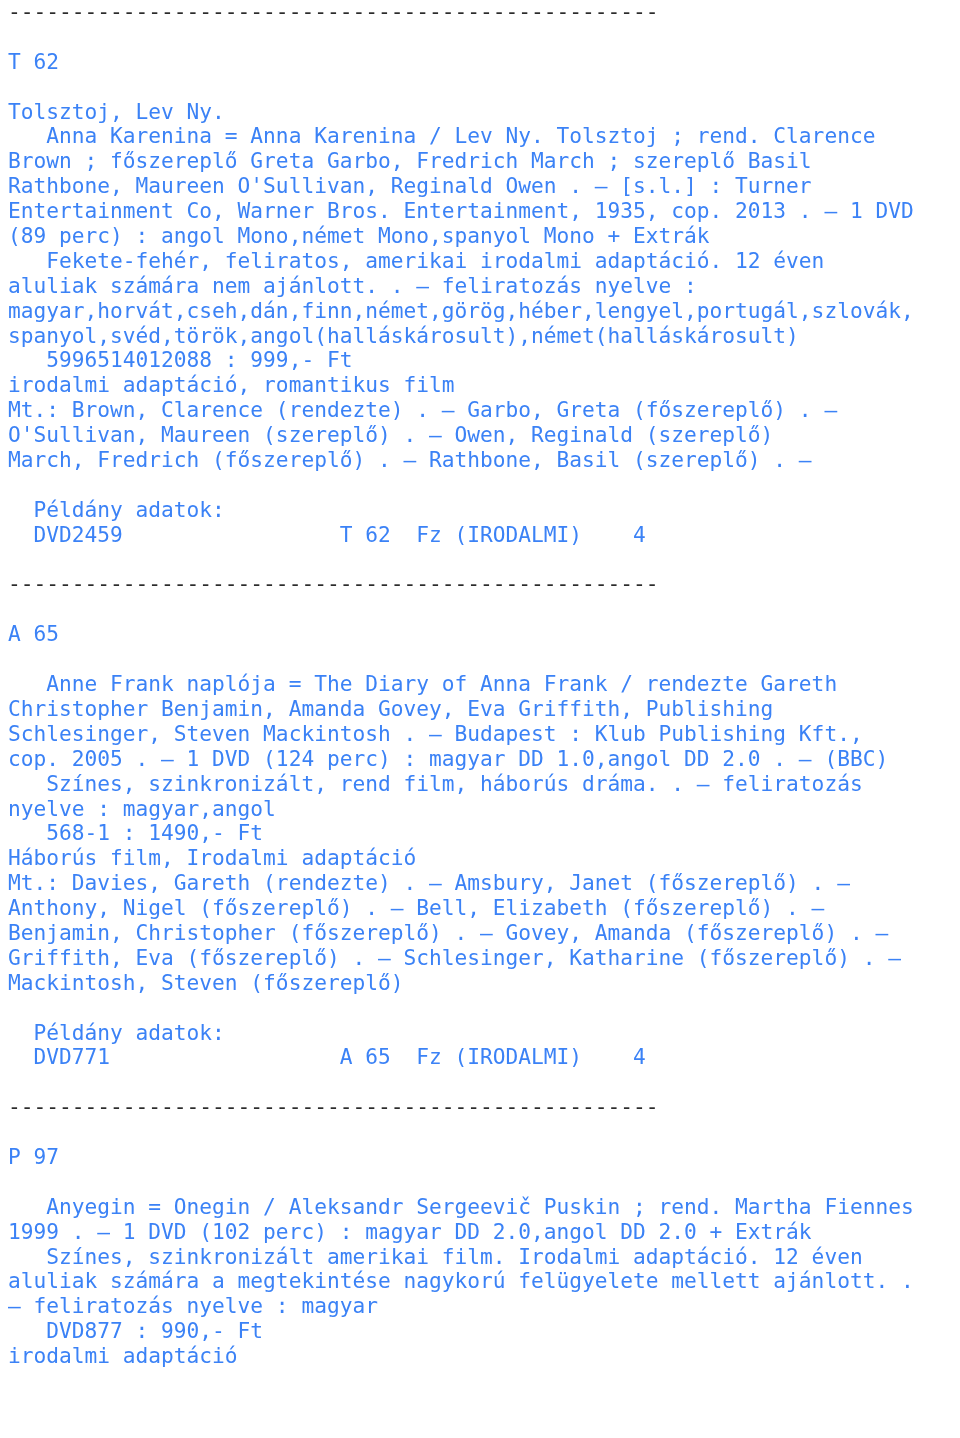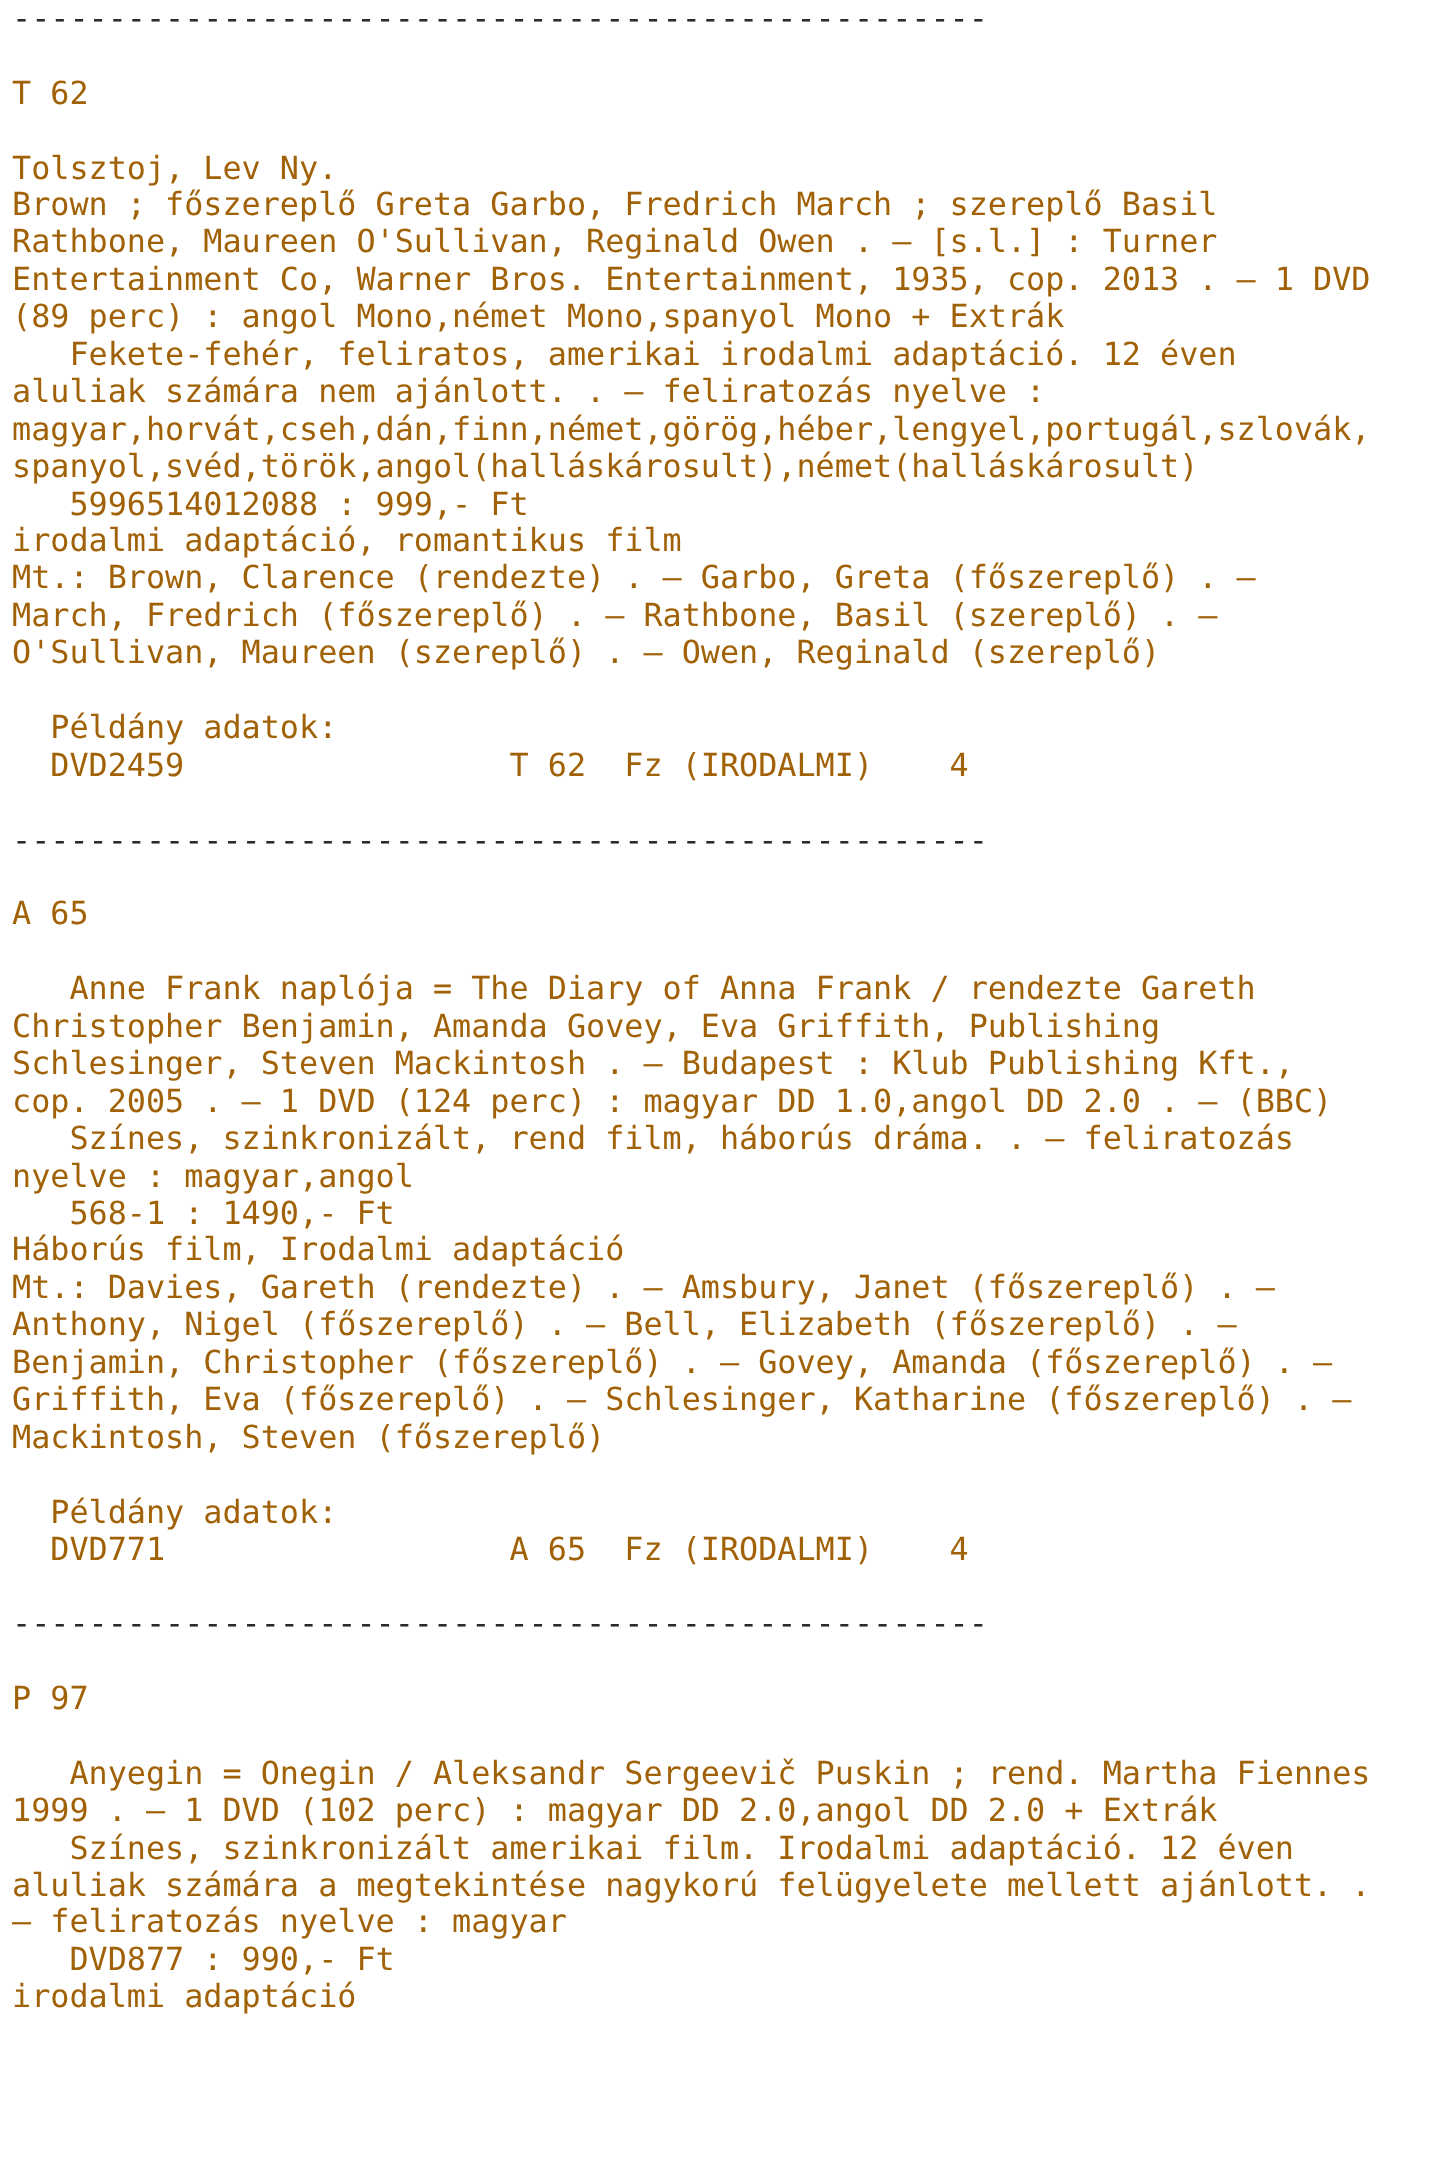--- a/index.html
+++ b/index.html
@@ -19,54 +19,55 @@
     padding: 0;
     margin: 0;
   }
   .doc-line {
     display: block;
     white-space: pre;
     font-family: "DejaVu Sans Mono", "Liberation Mono", monospace;
     font-size: 21.2px;
     line-height: 24.9px;
     letter-spacing: 0px;
-    color: #a16207;
+    color: #3b82f6;
     padding-left: 8px;
     height: 24.9px;
     margin: 0;
   }
   .doc-line.sep {
     color: #2b2b2b;
   }
   .doc-line.blank {
     color: transparent;
   }
 </style>
 </head>
 <body>
 
 <div id="doc">
     <div class="doc-line sep">---------------------------------------------------</div>
     <div class="doc-line blank"></div>
     <div class="doc-line">T 62</div>
     <div class="doc-line blank"></div>
     <div class="doc-line">Tolsztoj, Lev Ny.</div>
+    <div class="doc-line">   Anna Karenina = Anna Karenina / Lev Ny. Tolsztoj ; rend. Clarence</div>
     <div class="doc-line">Brown ; főszereplő Greta Garbo, Fredrich March ; szereplő Basil</div>
     <div class="doc-line">Rathbone, Maureen O'Sullivan, Reginald Owen . — [s.l.] : Turner</div>
     <div class="doc-line">Entertainment Co, Warner Bros. Entertainment, 1935, cop. 2013 . — 1 DVD</div>
     <div class="doc-line">(89 perc) : angol Mono,német Mono,spanyol Mono + Extrák</div>
     <div class="doc-line">   Fekete-fehér, feliratos, amerikai irodalmi adaptáció. 12 éven</div>
     <div class="doc-line">aluliak számára nem ajánlott. . — feliratozás nyelve :</div>
     <div class="doc-line">magyar,horvát,cseh,dán,finn,német,görög,héber,lengyel,portugál,szlovák,</div>
     <div class="doc-line">spanyol,svéd,török,angol(halláskárosult),német(halláskárosult)</div>
     <div class="doc-line">   5996514012088 : 999,- Ft</div>
     <div class="doc-line">irodalmi adaptáció, romantikus film</div>
     <div class="doc-line">Mt.: Brown, Clarence (rendezte) . — Garbo, Greta (főszereplő) . —</div>
+    <div class="doc-line">O'Sullivan, Maureen (szereplő) . — Owen, Reginald (szereplő)</div>
     <div class="doc-line">March, Fredrich (főszereplő) . — Rathbone, Basil (szereplő) . —</div>
-    <div class="doc-line">O'Sullivan, Maureen (szereplő) . — Owen, Reginald (szereplő)</div>
     <div class="doc-line blank"></div>
     <div class="doc-line">  Példány adatok:</div>
     <div class="doc-line">  DVD2459                 T 62  Fz (IRODALMI)    4</div>
     <div class="doc-line blank"></div>
     <div class="doc-line sep">---------------------------------------------------</div>
     <div class="doc-line blank"></div>
     <div class="doc-line">A 65</div>
     <div class="doc-line blank"></div>
     <div class="doc-line">   Anne Frank naplója = The Diary of Anna Frank / rendezte Gareth</div>
     <div class="doc-line">Christopher Benjamin, Amanda Govey, Eva Griffith, Publishing</div>

